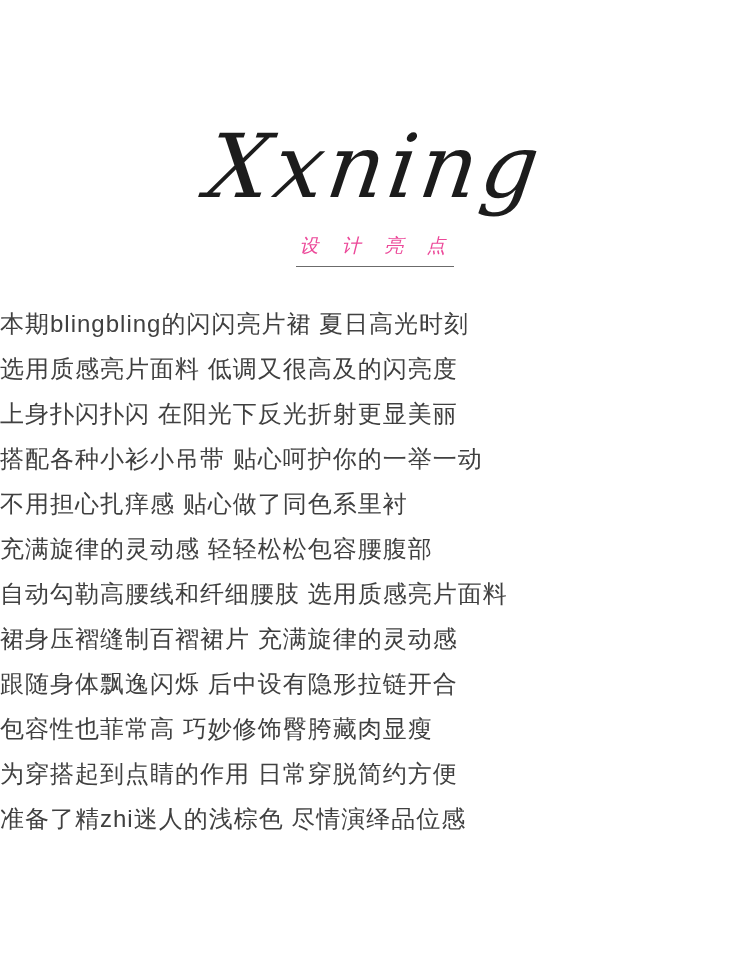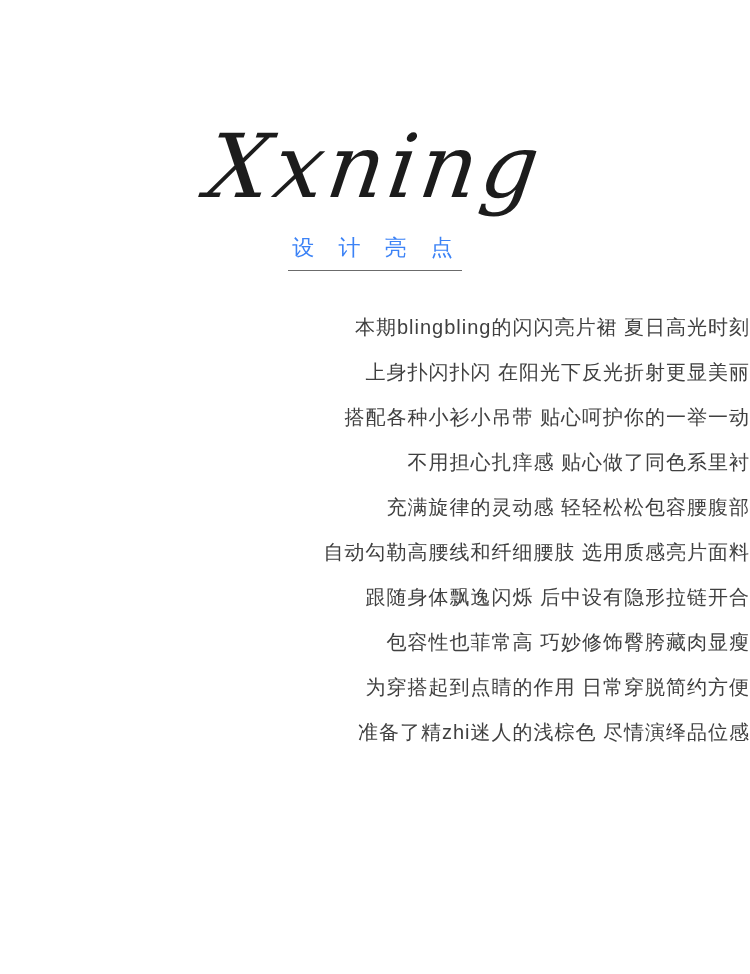--- a/index.html
+++ b/index.html
@@ -29,62 +29,65 @@
     letter-spacing: 4px;
     color: #1c1c1c;
     transform: skewX(-8deg);
   }
   .section-wrap {
     margin-top: 16px;
     text-align: center;
   }
   .section-title {
     display: inline-block;
-    font-size: 22px;
+    font-size: 19px;
     font-weight: 400;
-    color: #3b82f6;
+    color: #ec4899;
     letter-spacing: 9px;
     padding-bottom: 7px;
     padding-left: 4px;
     border-bottom: 1px solid #6b6b6b;
+    font-style: italic;
   }
   .desc {
     margin-top: 34px;
   }
   .desc p {
     margin: 0;
     padding: 0;
-    font-size: 20px;
+    font-size: 24px;
     font-weight: 400;
     line-height: 45px;
-    text-align: right;
+    text-align: left;
     color: #404040;
     letter-spacing: 1px;
     white-space: nowrap;
   }
 </style>
 </head>
 <body>
 
 <div class="page">
 
   <div class="logo-wrap">
     <span class="logo">Xxning</span>
   </div>
 
   <div class="section-wrap">
     <span class="section-title">设 计 亮 点</span>
   </div>
 
   <div class="desc">
     <p>本期blingbling的闪闪亮片裙 夏日高光时刻</p>
+    <p>选用质感亮片面料 低调又很高及的闪亮度</p>
     <p>上身扑闪扑闪 在阳光下反光折射更显美丽</p>
     <p>搭配各种小衫小吊带 贴心呵护你的一举一动</p>
     <p>不用担心扎痒感 贴心做了同色系里衬</p>
     <p>充满旋律的灵动感 轻轻松松包容腰腹部</p>
     <p>自动勾勒高腰线和纤细腰肢 选用质感亮片面料</p>
+    <p>裙身压褶缝制百褶裙片 充满旋律的灵动感</p>
     <p>跟随身体飘逸闪烁 后中设有隐形拉链开合</p>
     <p>包容性也菲常高 巧妙修饰臀胯藏肉显瘦</p>
     <p>为穿搭起到点睛的作用 日常穿脱简约方便</p>
     <p>准备了精zhi迷人的浅棕色 尽情演绎品位感</p>
   </div>
 
 </div>
 
 </body></html>

